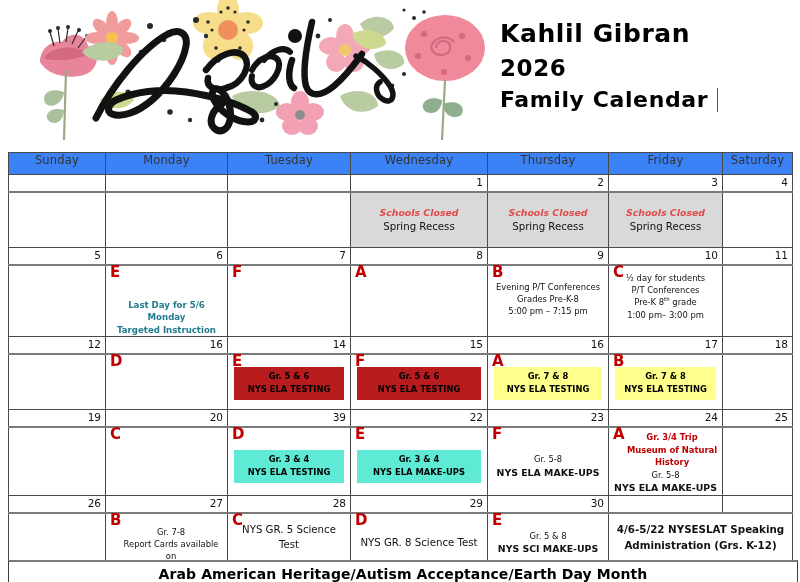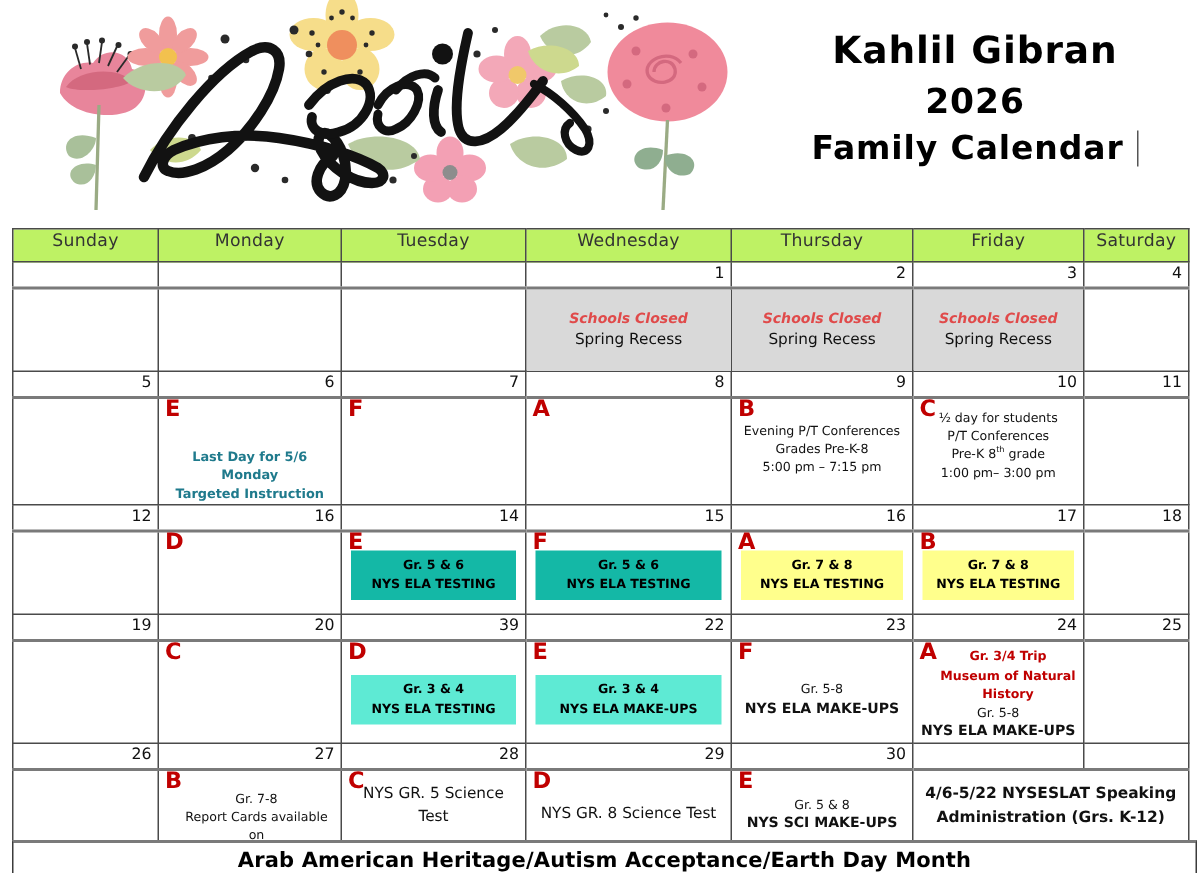--- a/index.html
+++ b/index.html
@@ -22,21 +22,21 @@
   .banner{
     position:relative;
     width:500px;height:146px;
     flex:0 0 500px;
     overflow:hidden;
   }
   .banner svg{display:block;}
   .title-block{
     flex:1 1 auto;
     padding-top:16px;
-    text-align:center;
+    text-align:left;
     line-height:1.42;
   }
   .title-line{
     font-family:"DejaVu Sans", sans-serif;
     font-weight:700;
     letter-spacing:.6px;
   }
   .t-school{font-size:25px;}
   .t-year{font-size:23px;}
   .t-cal{font-size:22px;}
@@ -59,21 +59,21 @@
     border-collapse:collapse;
     table-layout:fixed;
     border:1px solid #3b3b3b;
   }
   table.cal td,table.cal th{
     border:1px solid #4a4a4a;
     padding:0;
     vertical-align:top;
   }
   th.dow{
-    background:#bef264;
+    background:#3b82f6;
     font-size:11.5px;
     font-weight:400;
     font-family:"DejaVu Sans", sans-serif;
     color:#333;
     height:21px;
     text-align:center;
     letter-spacing:.2px;
     margin-left:48px;
   }
   tr.daterow td{
@@ -130,21 +130,21 @@
   .hl{
     margin:0 6px;
     padding:3px 2px 4px 2px;
     font-family:"DejaVu Sans", sans-serif;
     font-size:8.4px;
     font-weight:700;
     line-height:1.5;
     text-align:center;
   }
   .hl .ln{display:block;}
-  .hl.pink{background:#14b8a6;}
+  .hl.pink{background:#b91c1c;}
   .hl.yellow{background:#ffff8c;}
   .hl.blue{background:#5eead4;}
   .hl-pad{height:12px;}
 
   .span-note{
     padding-top:8px;
     text-align:center;
     font-family:"DejaVu Sans", sans-serif;
     font-size:10.3px;
     font-weight:700;

